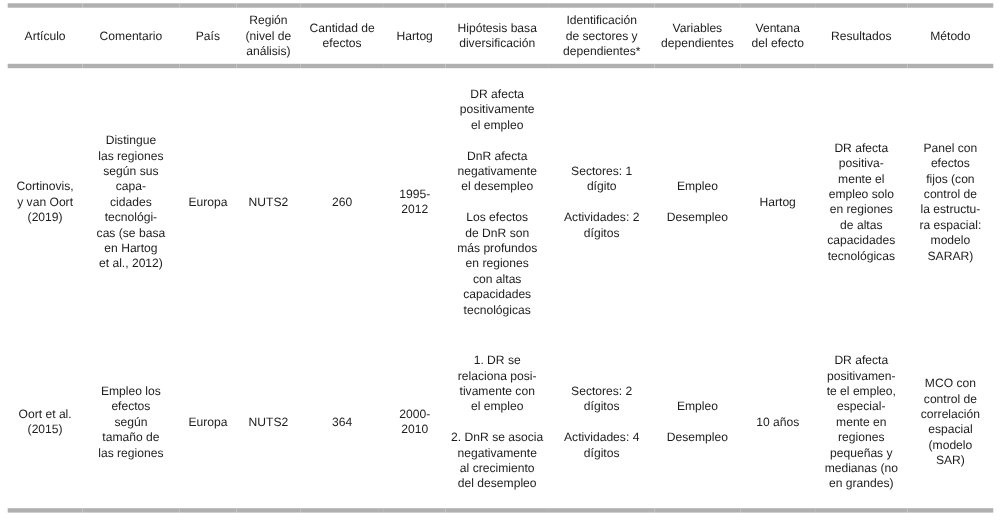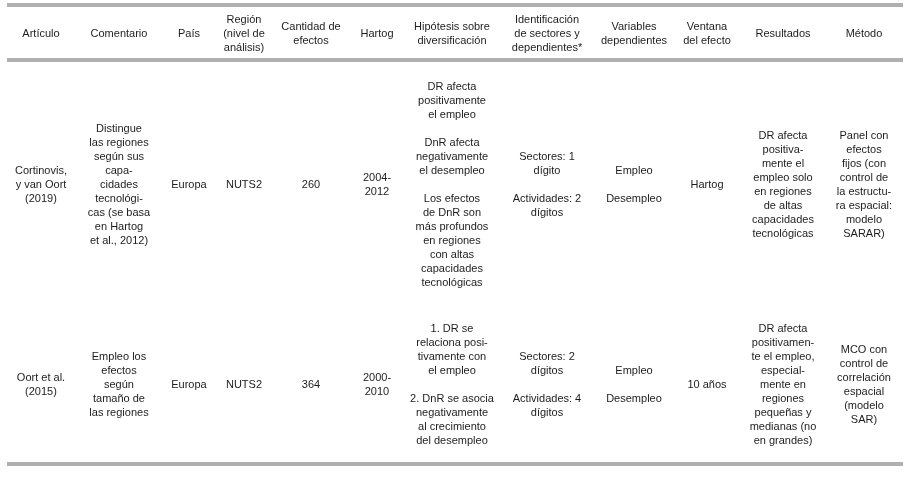--- a/index.html
+++ b/index.html
@@ -63,21 +63,21 @@
       <tr>
         <th>Artículo</th>
         <th>Comentario</th>
         <th>País</th>
         <th>Región
 (nivel de
 análisis)</th>
         <th>Cantidad de
 efectos</th>
         <th>Hartog</th>
-        <th>Hipótesis sobre
+        <th>Hipótesis basa
 diversificación</th>
         <th>Identificación
 de sectores y
 dependientes*</th>
         <th>Variables
 dependientes</th>
         <th>Ventana
 del efecto</th>
         <th>Resultados</th>
         <th>Método</th>
@@ -93,21 +93,21 @@
 según sus
 capa-
 cidades
 tecnológi-
 cas (se basa
 en Hartog
 et al., 2012)</td>
         <td>Europa</td>
         <td>NUTS2</td>
         <td>260</td>
-        <td>2004-
+        <td>1995-
 2012</td>
         <td>DR afecta
 positivamente
 el empleo
 
 DnR afecta
 negativamente
 el desempleo
 
 Los efectos

